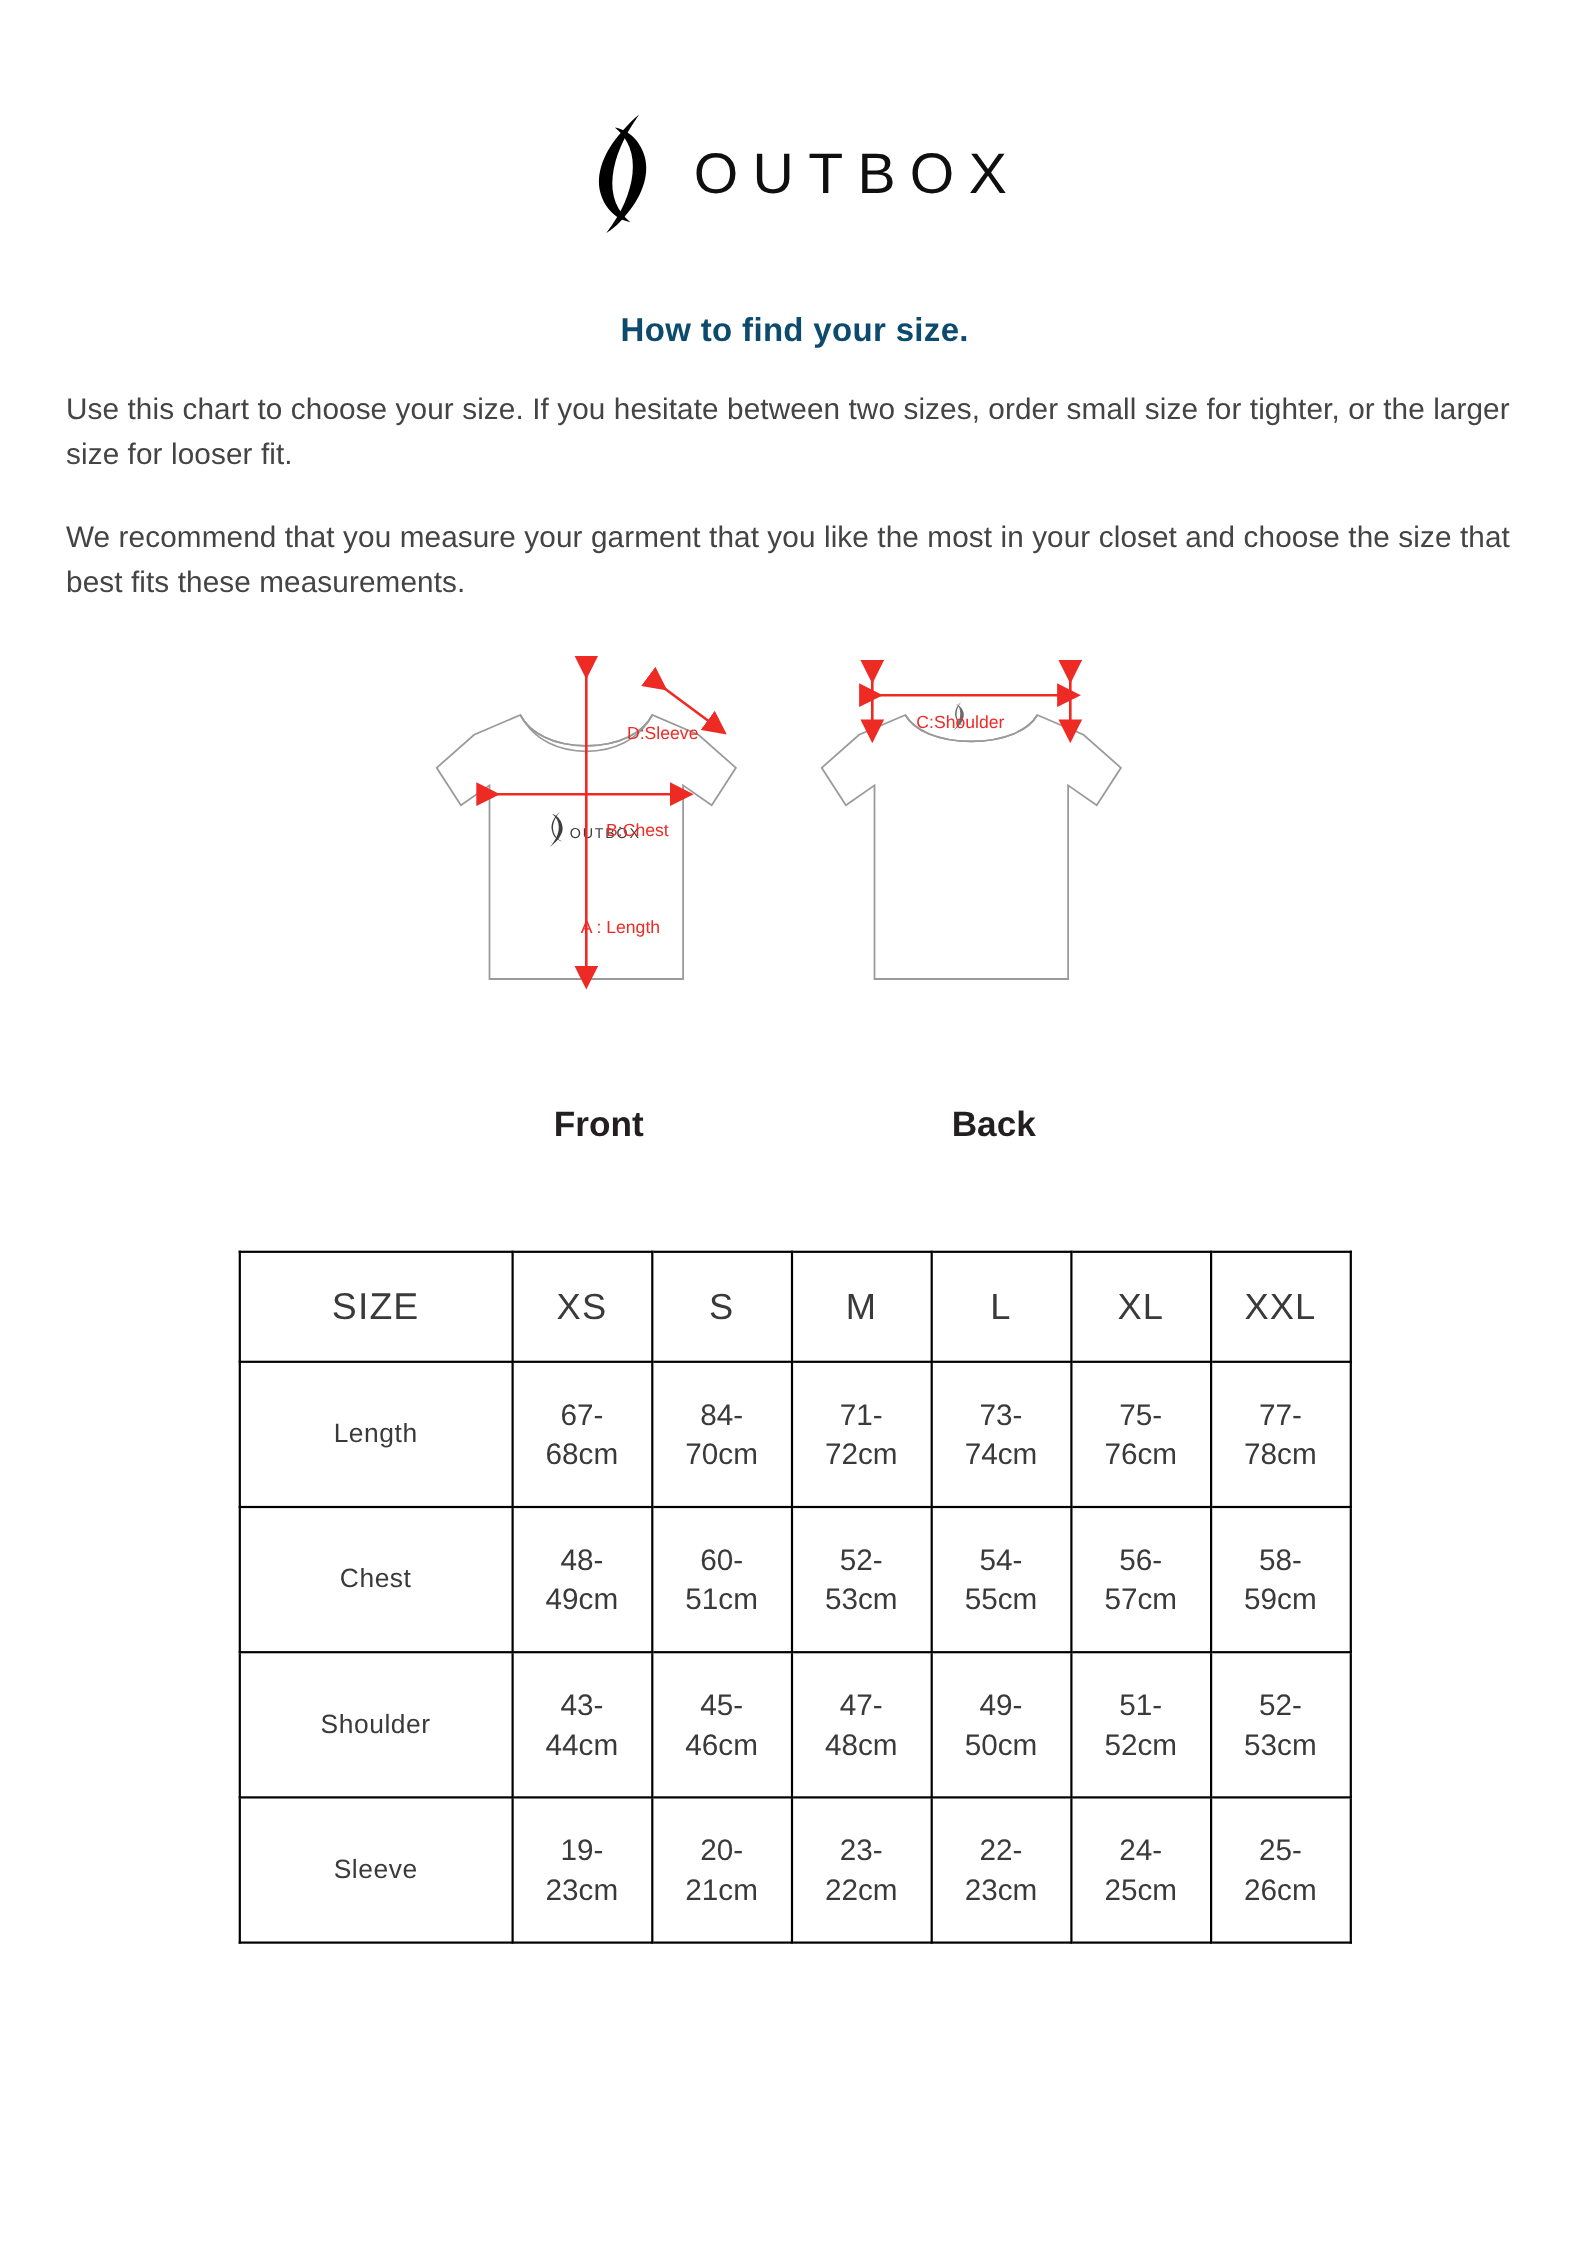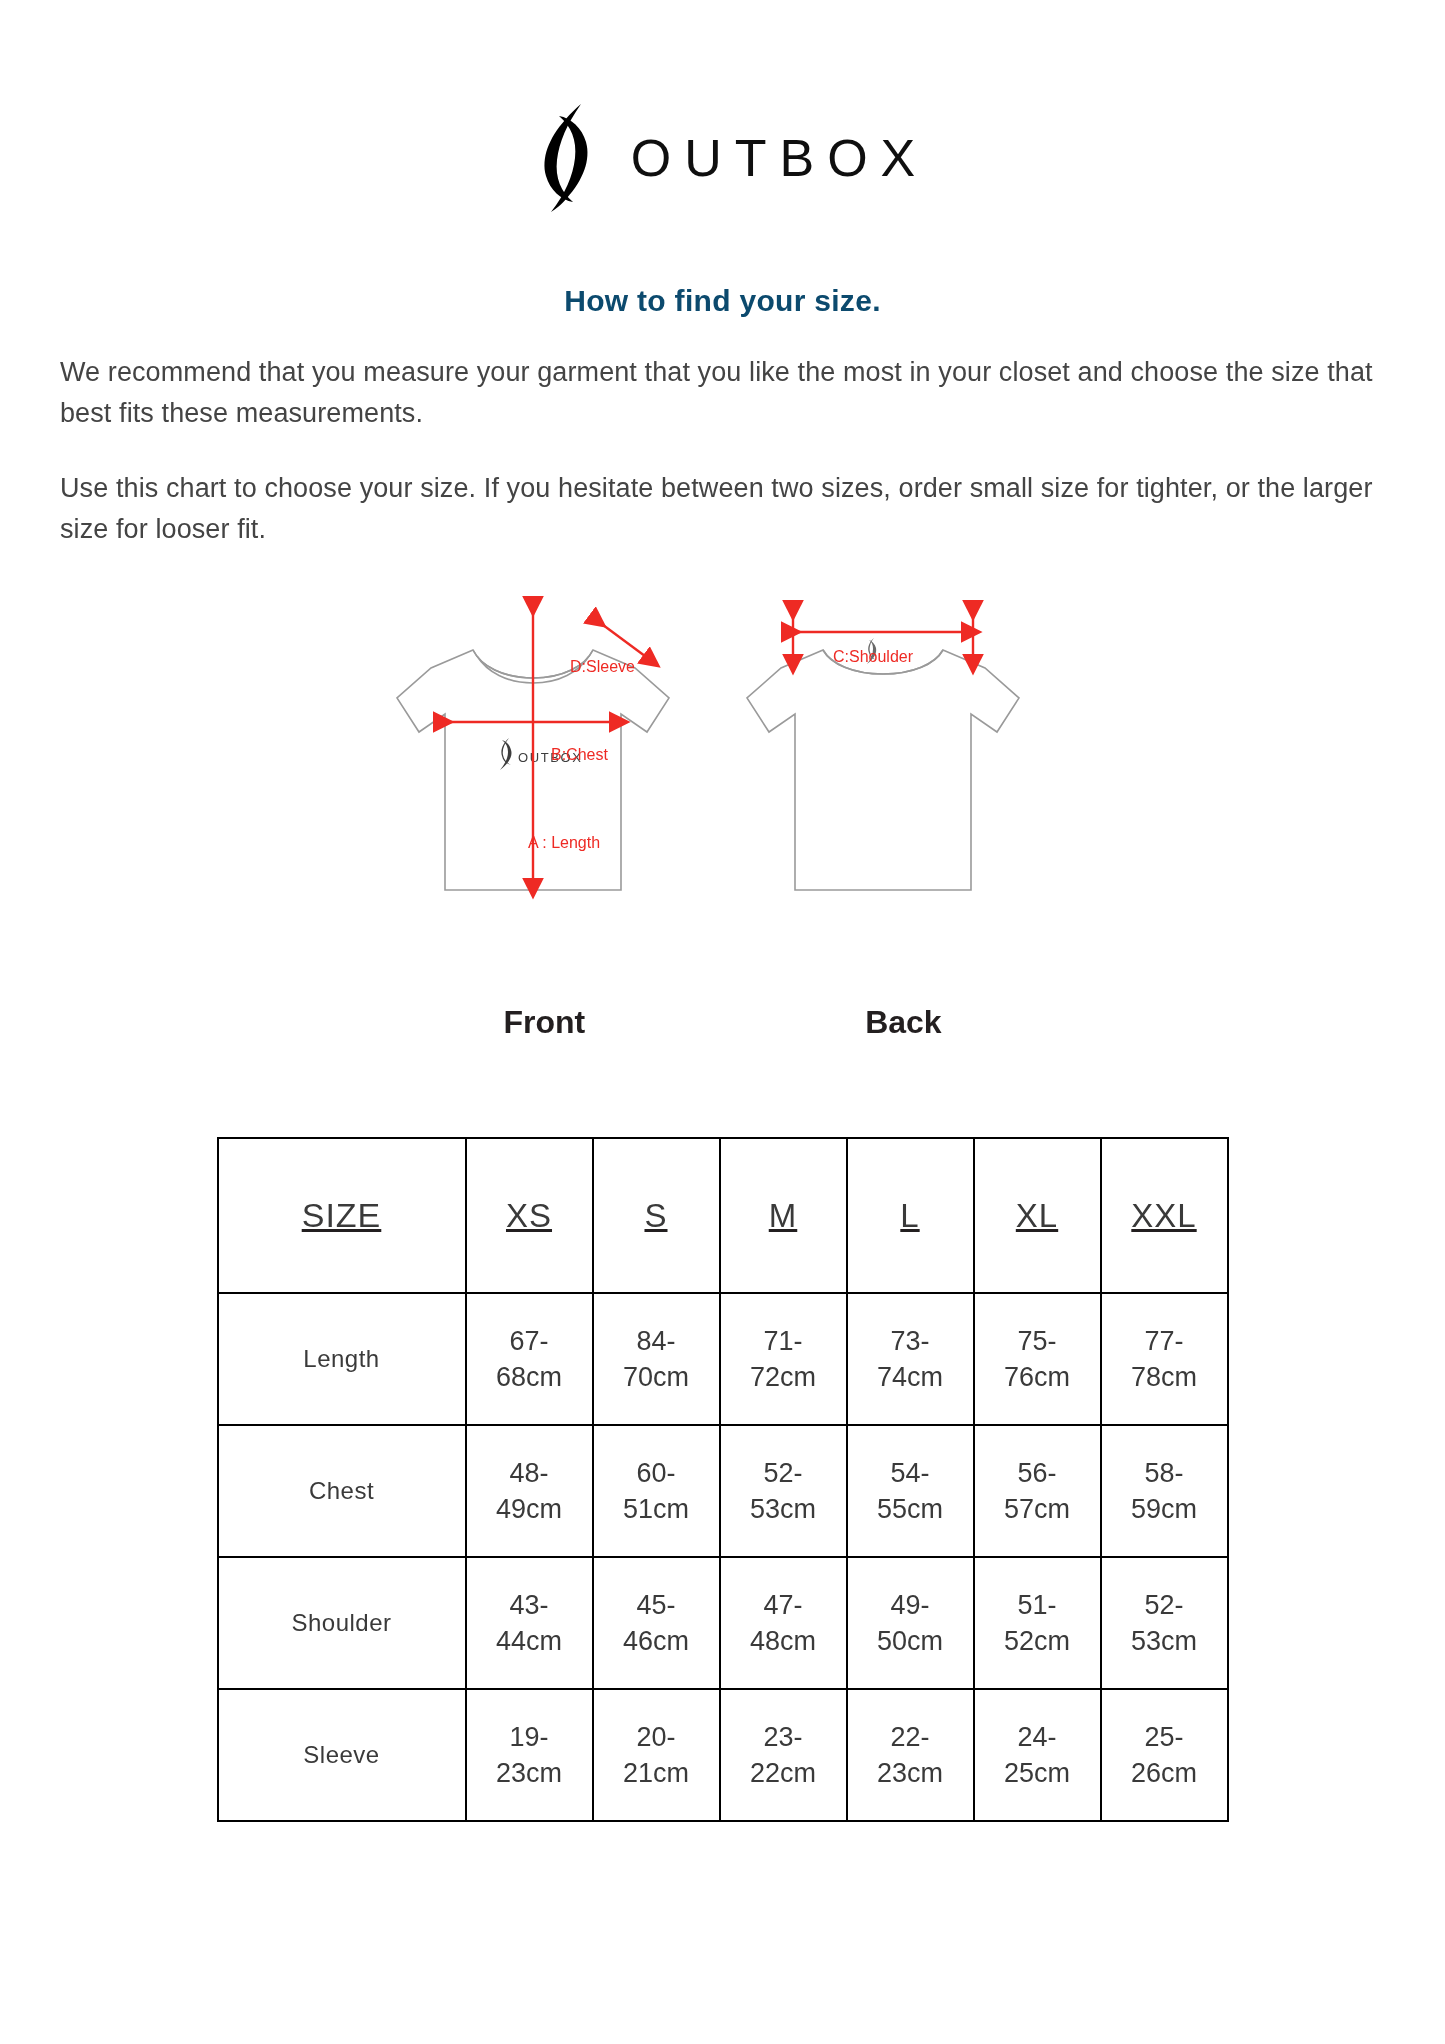--- a/index.html
+++ b/index.html
@@ -103,21 +103,21 @@
   table.size-table th,
   table.size-table td {
     border: 2px solid #000000;
     text-align: center;
     vertical-align: middle;
     font-weight: 400;
     color: #3a3a3a;
     padding: 0;
   }
   table.size-table tr { height: 132px; }
-  table.size-table tr.head-row { height: 155px; text-decoration: underline; }
+  table.size-table tr.head-row { height: 100px; }
   .col-label { width: 248px; }
   .col-size { width: 127px; }
   th.label-head {
     font-size: 34px;
     color: #3c3c3c;
     letter-spacing: 1px;
     font-weight: 400;
   }
   th.size-head {
     font-size: 33px;
@@ -146,22 +146,22 @@
     <svg class="brand-mark" viewBox="0 0 92 120">
       <path d="M64 6 C50 26 42 44 40 62 C38 80 44 94 56 104 C44 102 33 92 29 78 C24 60 32 40 48 22 C54 15 59 10 64 6 Z" fill="#000"></path>
       <path d="M34 114 C48 96 56 78 58 60 C60 42 54 28 42 18 C54 20 65 30 69 44 C74 62 66 82 50 100 C44 107 39 111 34 114 Z" fill="#000"></path>
     </svg>
     <div class="brand-name">OUTBOX</div>
   </div>
 
   <div class="headline">How to find your size.</div>
 
   <div class="intro">
+    <p>Use this chart to choose your size. If you hesitate between two sizes, order small size for tighter, or the larger size for looser fit.</p>
     <p>We recommend that you measure your garment that you like the most in your closet and choose the size that best fits these measurements.</p>
-    <p>Use this chart to choose your size. If you hesitate between two sizes, order small size for tighter, or the larger size for looser fit.</p>
   </div>
 
   <div class="diagram-wrap">
     <svg class="diagram" viewBox="0 0 800 400">
       <defs>
         <marker id="ar" markerWidth="9" markerHeight="9" refX="5" refY="4.5" orient="auto">
           <path d="M0,0 L9,4.5 L0,9 z" fill="#ee2a24"></path>
         </marker>
       </defs>
 

